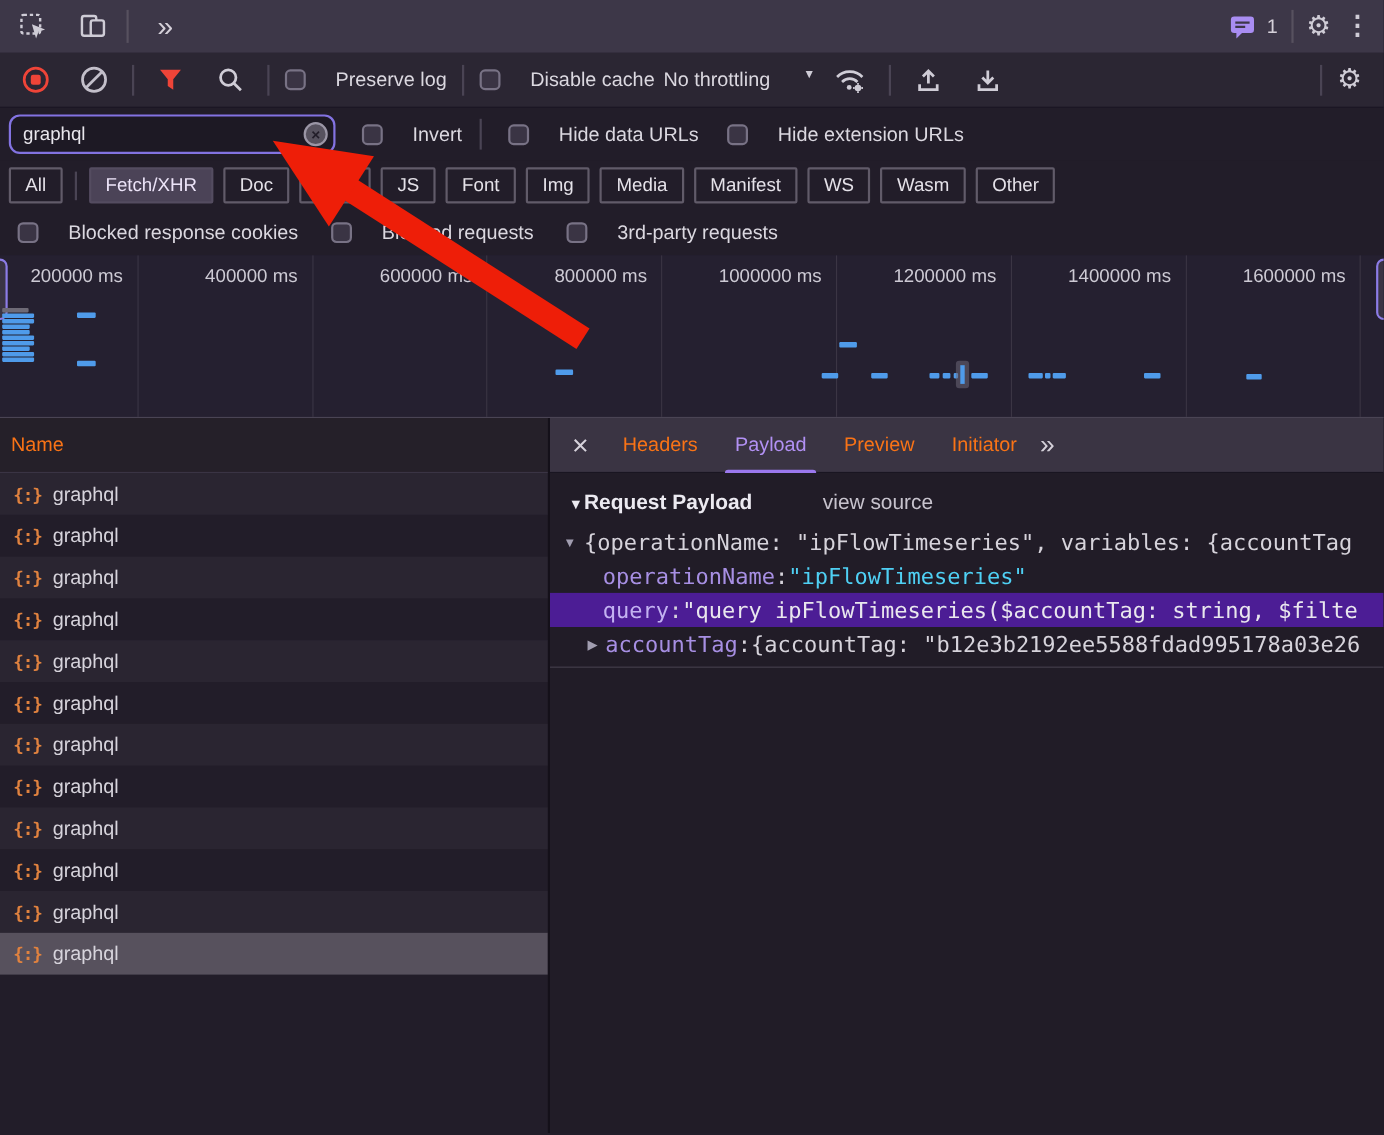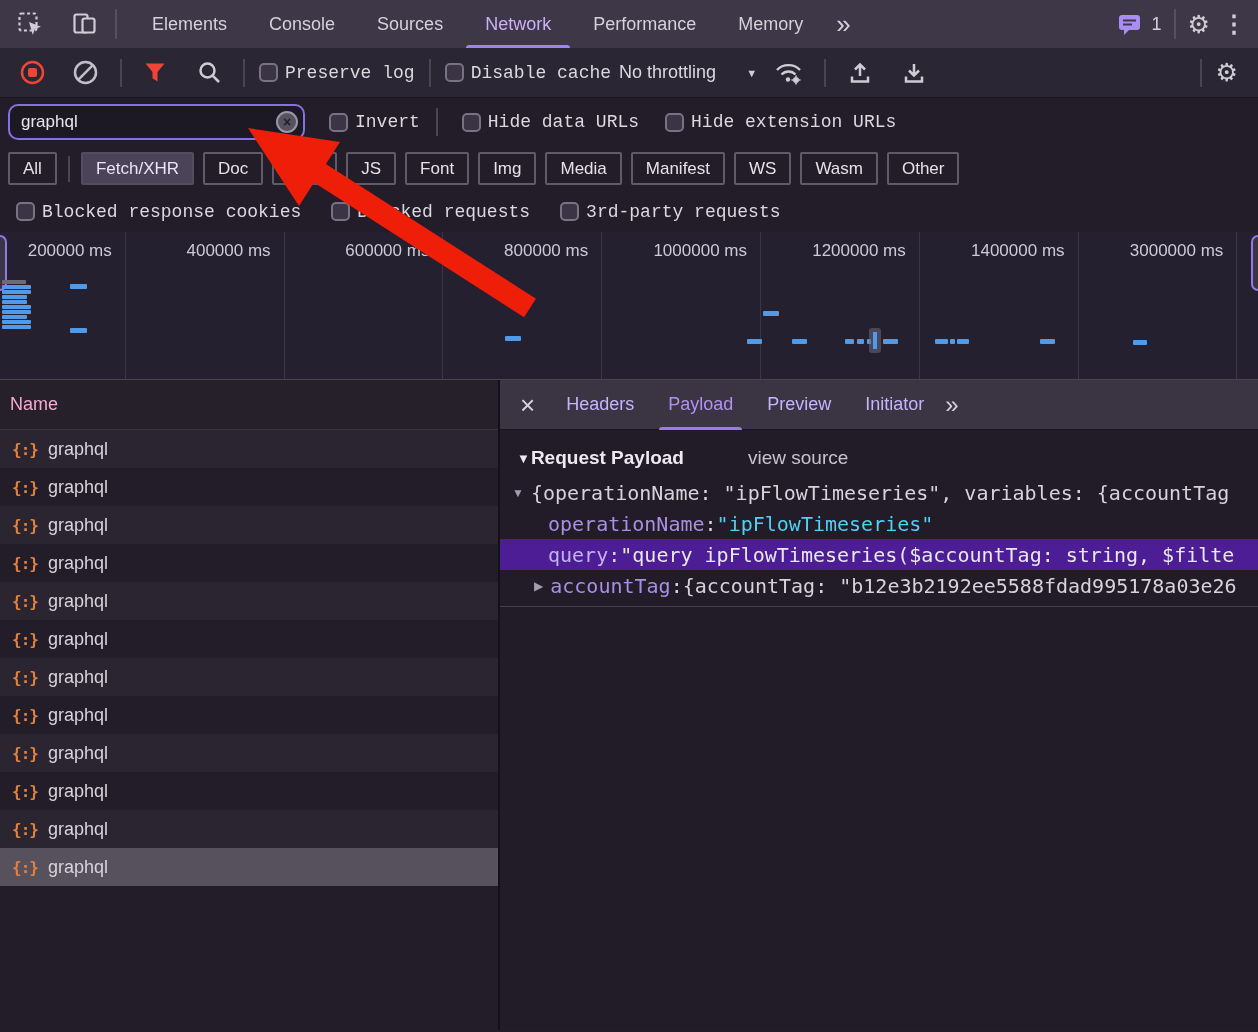--- a/index.html
+++ b/index.html
@@ -23,23 +23,23 @@
   .tab-spacer { flex:1; }
   .issues-group { display:flex; align-items:center; gap:8px; font-size:18px; color:#d5d0d9; }
   .gear-glyph { font-size:25px; color:#cfccd6; line-height:1; }
   .kebab-glyph { font-size:24px; color:#cfccd6; font-weight:bold; padding:0 12px; line-height:1; }
   .tb-right-div { width:2px; height:30px; background:#57515f; margin:0 12px; }
 
   
   .toolbar { height:50px; background:#2b2633; display:flex; align-items:center; padding:0 12px; border-bottom:1px solid #191521; }
   .toolbar .vdiv { width:2px; height:28px; background:#4a4454; margin:0 14px; }
   .tbtn { padding:0 7px; }
-  .cb-item { display:flex; align-items:center; gap:7px; font-size:18px; color:#dbd8e0;font-family:Liberation Mono, monospace; }
+  .cb-item { display:flex; align-items:center; gap:27px; font-size:18px; color:#dbd8e0; }
   .checkbox { width:19px; height:19px; border:2px solid #787285; border-radius:5px; background:#3a3444; flex:none; }
-  .throttle { display:flex; align-items:center; gap:30px; font-size:18px; color:#dbd8e0; margin:0 10px 0 8px; }
+  .throttle { display:flex; align-items:flex-start; gap:30px; font-size:18px; color:#dbd8e0; margin:0 10px 0 8px; }
   .caret-down { font-size:11px; color:#cfccd6; }
   .toolbar-spacer { flex:1; }
 
   
   .filterrow { height:48px; display:flex; align-items:center; padding-left:8px; background:#221d29; }
   .filter-box { position:relative; width:297px; height:36px; flex:none; }
   .filter-input { width:100%; height:100%; background:#1d1924; border:2px solid #8373e2; border-radius:10px;
     color:#e8e6ec; font-size:17px; font-family:"Liberation Sans", sans-serif; padding:0 38px 0 11px; outline:none; }
   .clear-input { position:absolute; right:7px; top:7px; width:22px; height:22px; border-radius:50%;
     background:#57525f; border:2px solid #9b96a6; color:#221d29; font-size:14px; font-weight:bold;
@@ -66,31 +66,31 @@
   .bar.grey { background:#6e6a76; }
   .bar.marker { background:rgba(110,104,120,0.55); border-radius:3px; display:flex; align-items:center; justify-content:center; }
   .marker-inner { width:4px; height:17px; background:#4f9bea; }
   .grip { position:absolute; width:14px; height:56px; top:3px; border:2px solid #8c7ce6; background:#3a3444; border-radius:7px; }
   .grip.left { left:-7px; } .grip.right { right:-7px; }
 
   
   .split { display:flex; height:650px; }
   .left-pane { width:500px; flex:none; background:#221d29; border-right:2px solid #141019; display:flex; flex-direction:column; }
   .name-header { height:50px; background:#252029; border-bottom:1px solid #3a3444; display:flex; align-items:center;
-    padding-left:10px; font-size:18px; color:#f9a8d4; flex:none; }
+    padding-left:10px; font-size:18px; color:#f97316; flex:none; }
   .req-rows { flex:1; overflow:hidden; }
   .req-row { height:38px; display:flex; align-items:center; padding-left:12px; gap:10px; font-size:18px; color:#d7d4dc; }
   .req-row.alt { background:#2a2531; }
   .req-row.selected { background:#57515d; }
   .json-icon { color:#e0823f; font-family:"DejaVu Sans Mono", monospace; font-size:16px; font-weight:bold; letter-spacing:-1px; }
 
   .right-pane { flex:1; background:#211c27; display:flex; flex-direction:column; overflow:hidden; }
   .detail-tabs { height:50px; background:#3a3443; display:flex; align-items:center; padding-left:12px; border-bottom:1px solid #191521; flex:none; }
   .close-x { font-size:26px; color:#d6d2db; margin:0 14px 0 8px; line-height:1; }
-  .dtab { height:50px; display:flex; align-items:center; padding:0 17px; font-size:18px; color:#c4b5fd; position:relative; white-space:nowrap; }
+  .dtab { height:50px; display:flex; align-items:center; padding:0 17px; font-size:18px; color:#f97316; position:relative; white-space:nowrap; }
   .dtab.active { color:#b291f4; }
   .dtab.active::after { content:""; position:absolute; left:8px; right:8px; bottom:0; height:3px; background:#9b78ee; border-radius:3px 3px 0 0; }
   .more-chevrons { font-size:24px; color:#d5d1da; margin-left:4px; }
 
   .payload { flex:1; overflow:hidden; }
   .section-row { display:flex; align-items:center; padding:17px 0 8px 17px; }
   .section-caret { font-size:13px; color:#eceaf1; margin-right:1px; }
   .section-title { font-size:19px; font-weight:bold; color:#eceaf1; }
   .view-source { font-size:19px; color:#c7c3cd; margin-left:64px; }
 
@@ -119,28 +119,20 @@
       <path d="M12 11 L24 15.8 L18 17.8 L15.8 24 Z" fill="#cfccd6"></path>
     </svg>
   </span>
   <span class="icon tbtn" style="margin-left:14px">
     <svg width="26" height="26" viewBox="0 0 26 26">
       <rect x="2.5" y="3.5" width="13" height="18" rx="2" fill="none" stroke="#cfccd6" stroke-width="2.2"></rect>
       <rect x="10.5" y="7.5" width="12" height="14" rx="2" fill="#3d3748" stroke="#cfccd6" stroke-width="2.2"></rect>
     </svg>
   </span>
   <span class="vdiv"></span>
-  <nav style="display:flex">
-      <div class="tab">Elements</div>
-      <div class="tab">Console</div>
-      <div class="tab">Sources</div>
-      <div class="tab active">Network</div>
-      <div class="tab">Performance</div>
-      <div class="tab">Memory</div>
-    </nav>
   <span class="more-tabs">»</span>
   <span class="tab-spacer"></span>
   <span class="issues-group">
     <span class="icon">
       <svg width="27" height="25" viewBox="0 0 27 25">
         <rect x="2" y="3" width="21" height="15" rx="3" fill="#a98df2"></rect>
         <polygon points="7,17 7,23 13,17" fill="#a98df2"></polygon>
         <line x1="6" y1="8.5" x2="19" y2="8.5" stroke="#3d3748" stroke-width="2"></line>
         <line x1="6" y1="12.5" x2="15" y2="12.5" stroke="#3d3748" stroke-width="2"></line>
       </svg>
@@ -277,20 +269,21 @@
 <div class="timeline">
   <span class="grip left"></span>
   <span class="grip right"></span>
 <div class="tl-col">200000 ms</div>
     <div class="tl-col">400000 ms</div>
     <div class="tl-col">600000 ms</div>
     <div class="tl-col">800000 ms</div>
     <div class="tl-col">1000000 ms</div>
     <div class="tl-col">1200000 ms</div>
     <div class="tl-col">1400000 ms</div>
+    <div class="tl-col">1600000 ms</div>
     <div class="tl-col">3000000 ms</div>
     <div class="bar grey" style="left: 2px; top: 48px; width: 24px; height: 4px;"></div>
     <div class="bar" style="left: 2px; top: 53px; width: 29px; height: 4px;"></div>
     <div class="bar" style="left: 2px; top: 58px; width: 29px; height: 4px;"></div>
     <div class="bar" style="left: 2px; top: 63px; width: 25px; height: 4px;"></div>
     <div class="bar" style="left: 2px; top: 68px; width: 25px; height: 4px;"></div>
     <div class="bar" style="left: 2px; top: 73px; width: 29px; height: 4px;"></div>
     <div class="bar" style="left: 2px; top: 78px; width: 29px; height: 4px;"></div>
     <div class="bar" style="left: 2px; top: 83px; width: 25px; height: 4px;"></div>
     <div class="bar" style="left: 2px; top: 88px; width: 29px; height: 4px;"></div>

